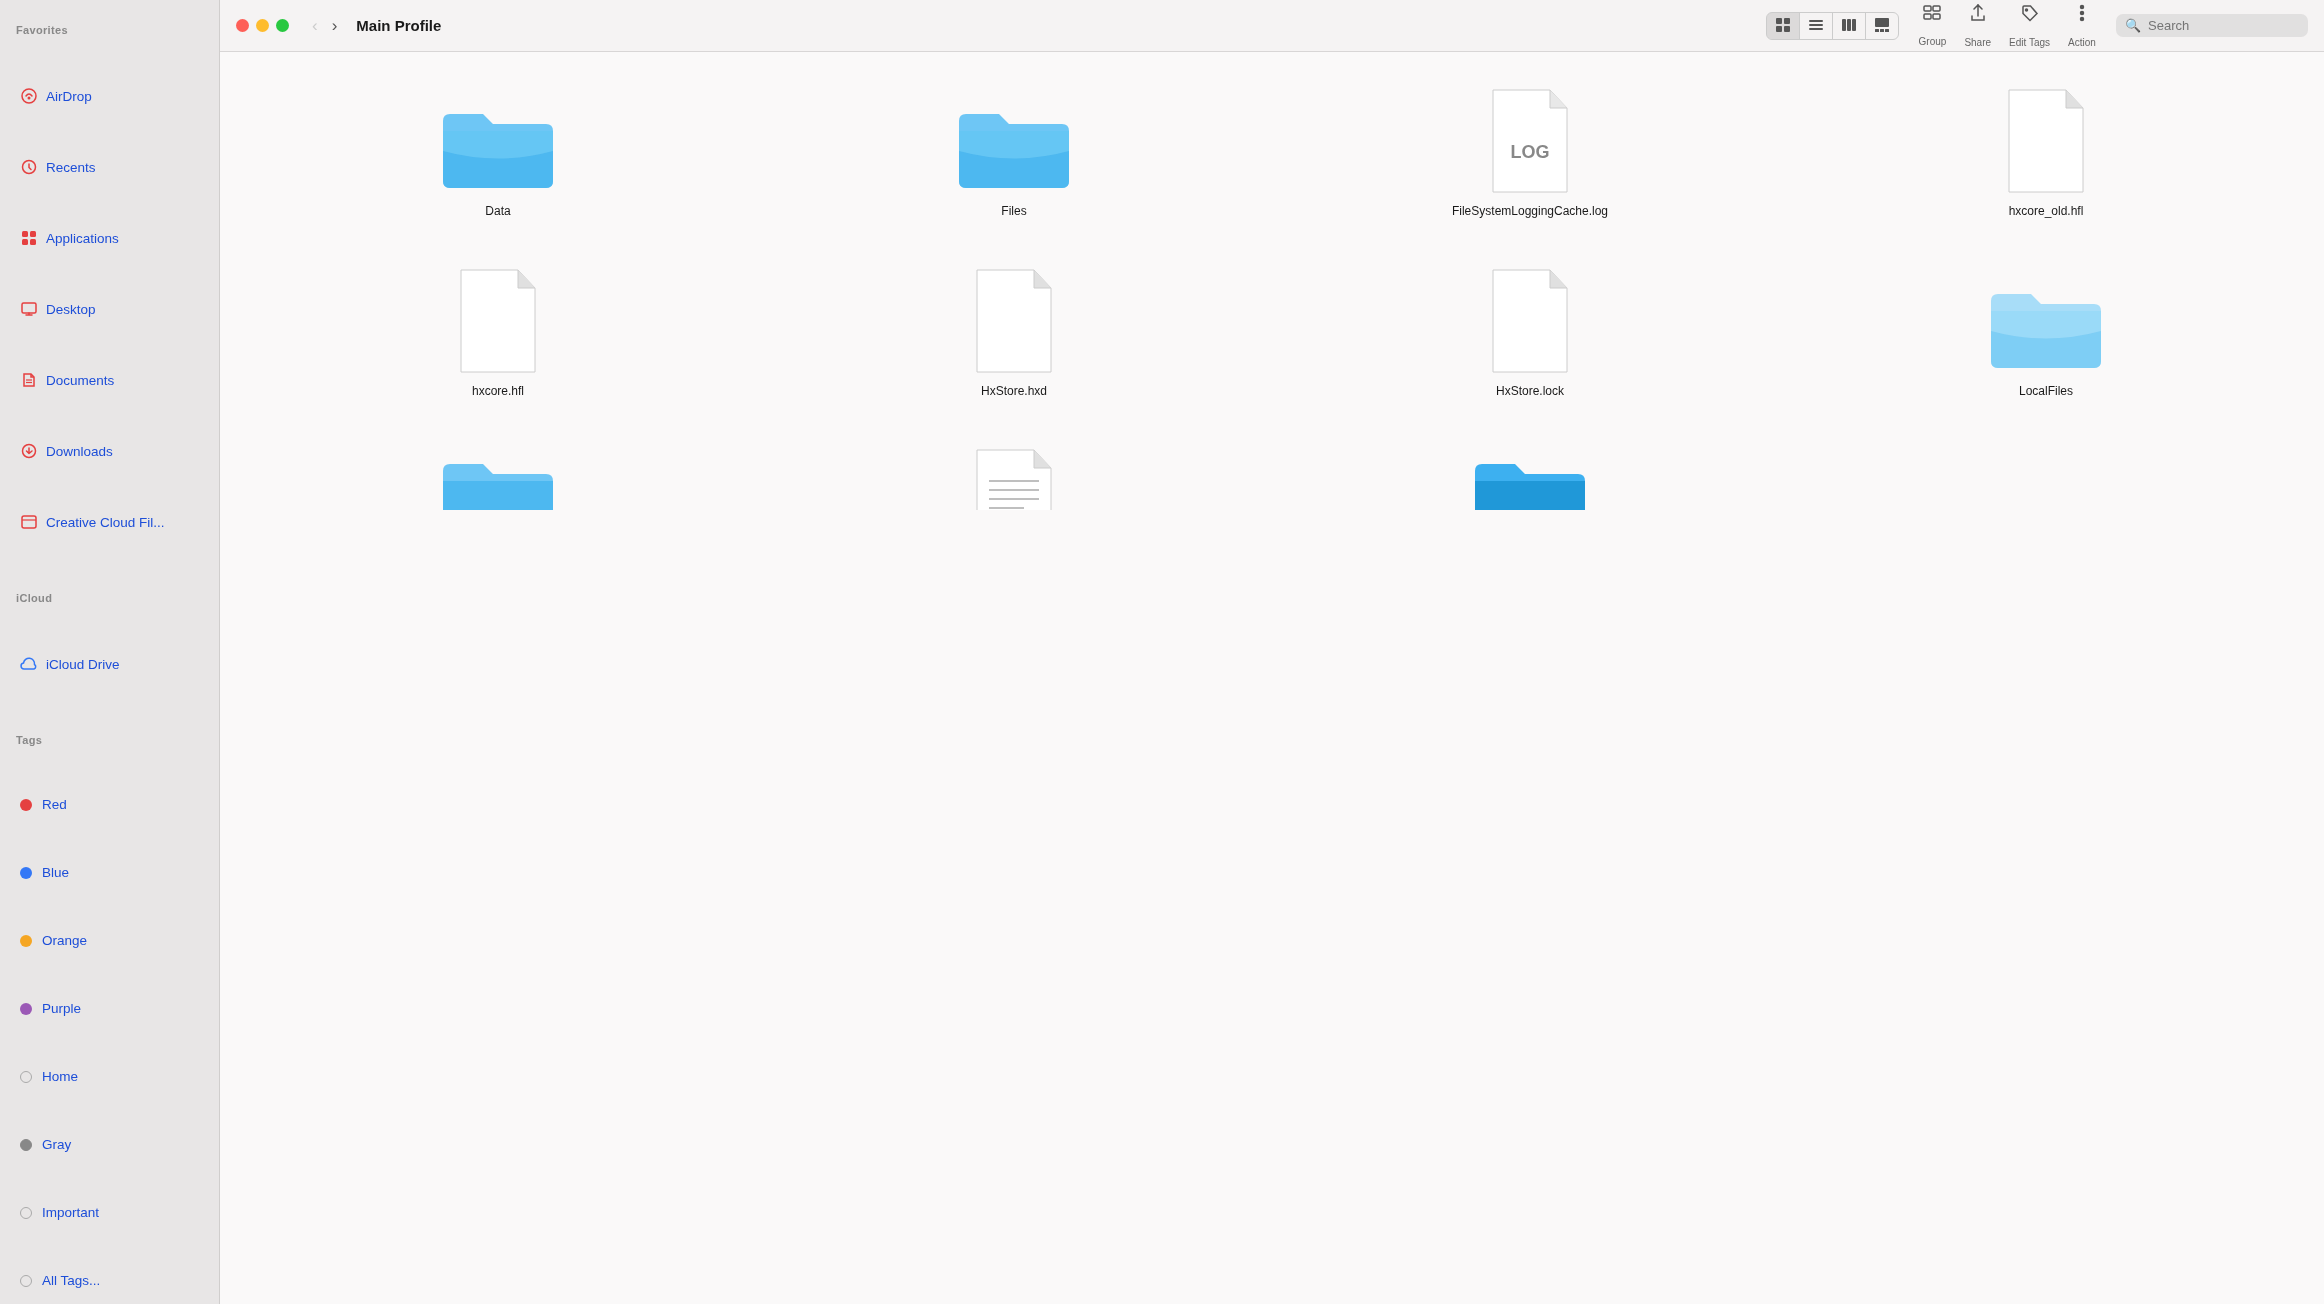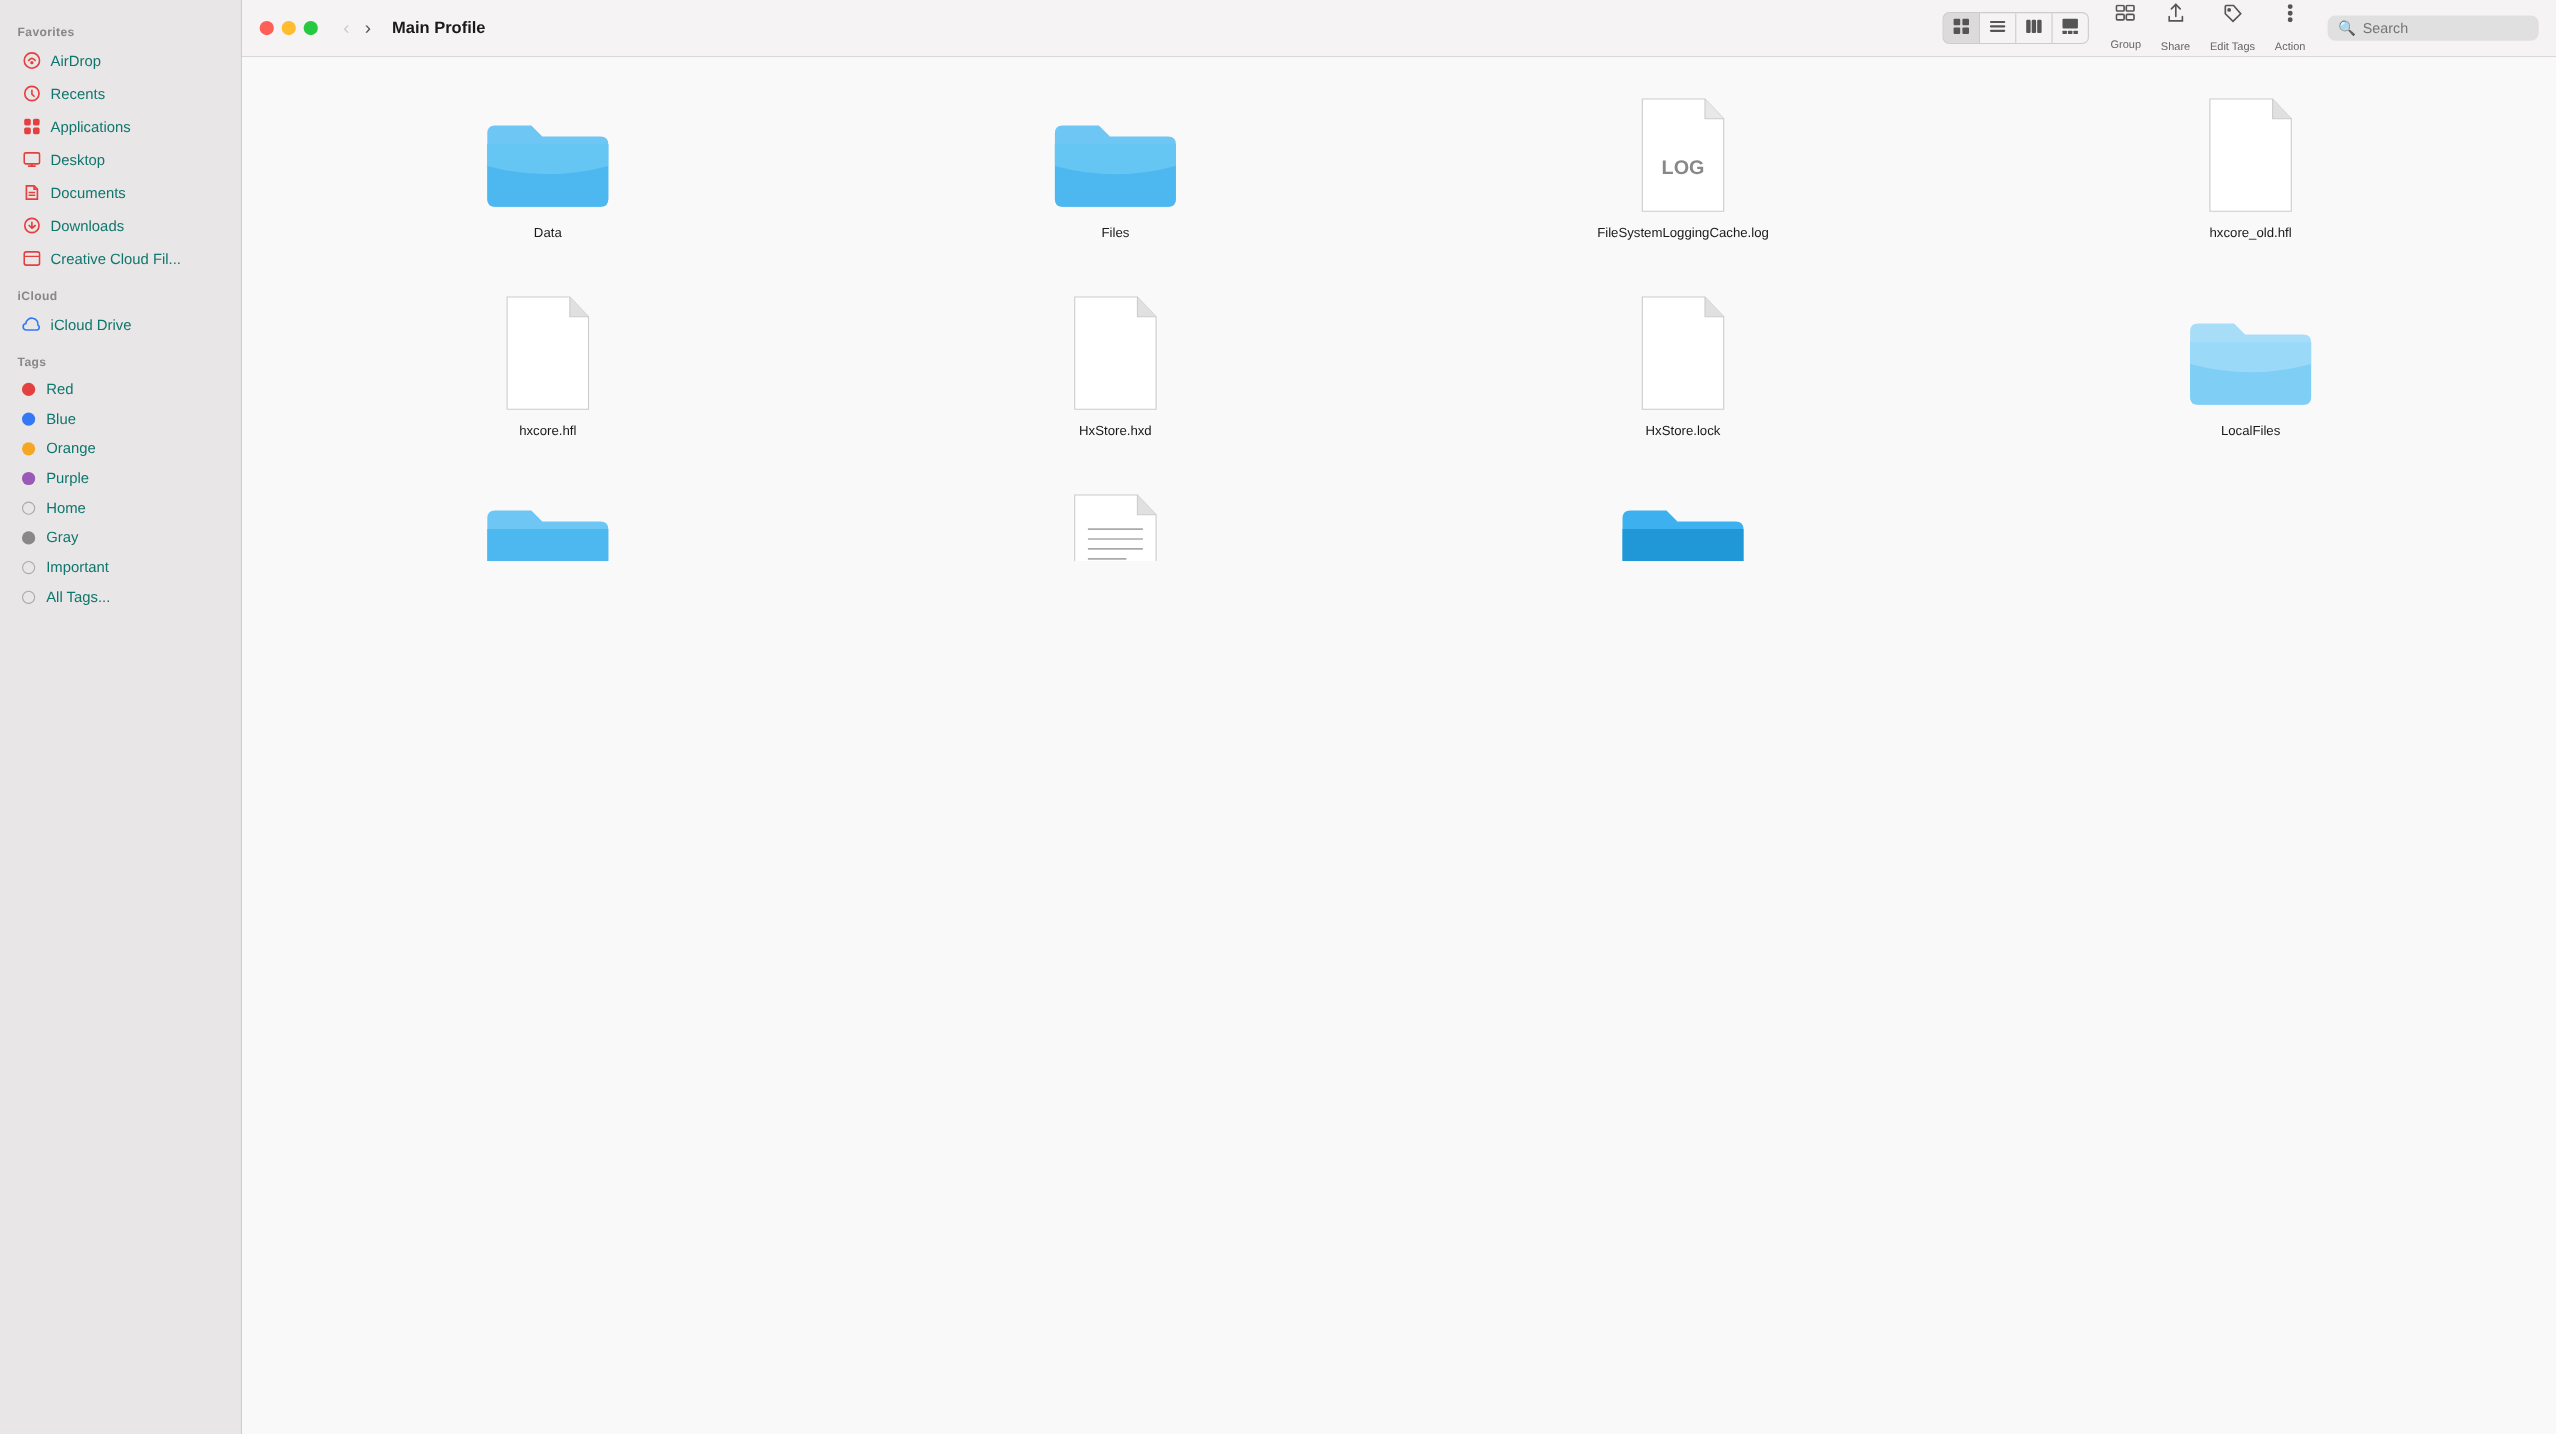--- a/index.html
+++ b/index.html
@@ -16,39 +16,40 @@
     .sidebar {
       width: 220px;
       min-width: 220px;
       background: #e8e6e6;
       display: flex;
       flex-direction: column;
       padding: 10px 0;
       border-right: 1px solid #d0cecd;
       height: 100vh;
       overflow-y: auto;
+      justify-content: space-between;
     }
 
     .sidebar-section-label {
       font-size: 11px;
       font-weight: 600;
       color: #888;
       padding: 14px 16px 4px 16px;
       letter-spacing: 0.03em;
     }
 
     .sidebar-item {
       display: flex;
       align-items: center;
       padding: 5px 12px 5px 14px;
       border-radius: 6px;
       margin: 1px 6px;
       cursor: pointer;
       font-size: 13.5px;
-      color: #0f766e;
+      color: #1d4ed8;
     }
 
     .sidebar-icon {
       width: 18px;
       height: 18px;
       margin-right: 8px;
       display: flex;
       align-items: center;
       justify-content: center;
       flex-shrink: 0;

